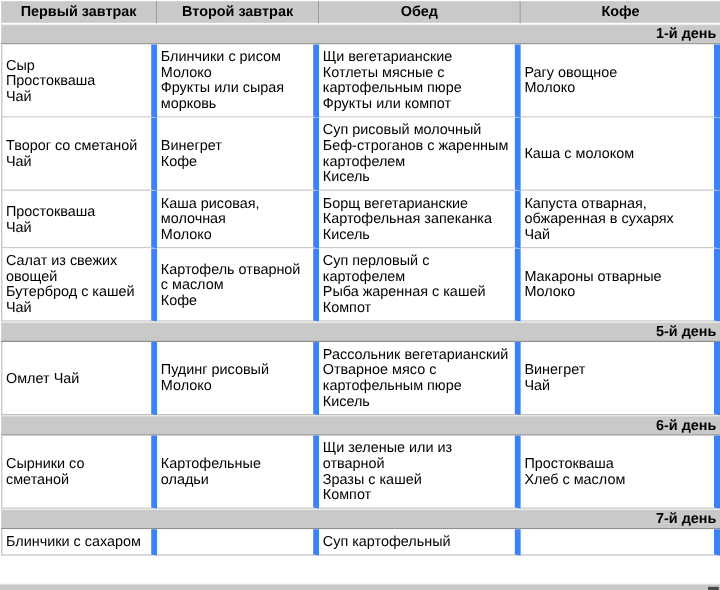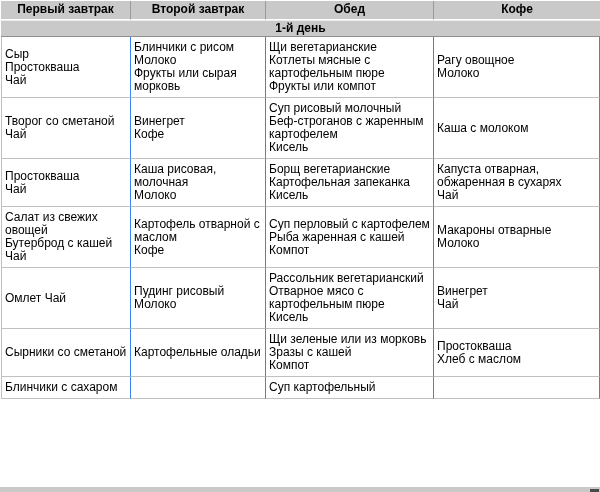--- a/index.html
+++ b/index.html
@@ -36,32 +36,32 @@
     text-align: center;
     padding: 2px 2px 3px 2px;
     border-bottom: 1px solid #ffffff;
     margin-left: 12px;
   }
   th:not(:last-child) { border-right: 1px solid #9a9a9a; }
   
   tr.day-row td {
     background: #c9c9c9;
     font-weight: bold;
-    text-align: center;
+    text-align: right;
     padding: 1px 3px 1px 3px;
     border-top: 1px solid #ededed;
     border-bottom: 1px solid #8f8f8f;
     height: 12px;
   }
   
   tr.meals-row td {
     background: #ffffff;
     vertical-align: middle;
     padding: 4px 2px 4px 3px;
-    border-right: 1px solid #3b82f6;
+    border-right: 5px solid #3b82f6;
     border-bottom: 1px solid #c0c0c0;
     word-wrap: break-word;
   }
   tr.meals-row td:first-child { border-left: 1px solid #c0c0c0; }
   .dish { white-space: normal; }
   
   .bottom-strip {
     position: absolute;
     left: 0;
     bottom: 0;
@@ -174,54 +174,63 @@
           <td>
             <div class="dish">Суп перловый с картофелем</div>
             <div class="dish">Рыба жаренная с кашей</div>
             <div class="dish">Компот</div>
           </td>
           <td>
             <div class="dish">Макароны отварные</div>
             <div class="dish">Молоко</div>
           </td>
         </tr>
+        <tr class="day-row">
+          <td colspan="4">5-й день</td>
+        </tr>
         <tr class="meals-row">
           <td>
             <div class="dish">Омлет Чай</div>
           </td>
           <td>
             <div class="dish">Пудинг рисовый</div>
             <div class="dish">Молоко</div>
           </td>
           <td>
             <div class="dish">Рассольник вегетарианский</div>
             <div class="dish">Отварное мясо с картофельным пюре</div>
             <div class="dish">Кисель</div>
           </td>
           <td>
             <div class="dish">Винегрет</div>
             <div class="dish">Чай</div>
           </td>
         </tr>
+        <tr class="day-row">
+          <td colspan="4">6-й день</td>
+        </tr>
         <tr class="meals-row">
           <td>
             <div class="dish">Сырники со сметаной</div>
           </td>
           <td>
             <div class="dish">Картофельные оладьи</div>
           </td>
           <td>
-            <div class="dish">Щи зеленые или из морковь</div>
+            <div class="dish">Щи зеленые или из отварной</div>
             <div class="dish">Зразы с кашей</div>
             <div class="dish">Компот</div>
           </td>
           <td>
             <div class="dish">Простокваша</div>
             <div class="dish">Хлеб с маслом</div>
           </td>
+        </tr>
+        <tr class="day-row">
+          <td colspan="4">7-й день</td>
         </tr>
         <tr class="meals-row">
           <td>
             <div class="dish">Блинчики с сахаром</div>
           </td>
           <td></td>
           <td>
             <div class="dish">Суп картофельный</div>
           </td>
           <td></td>

